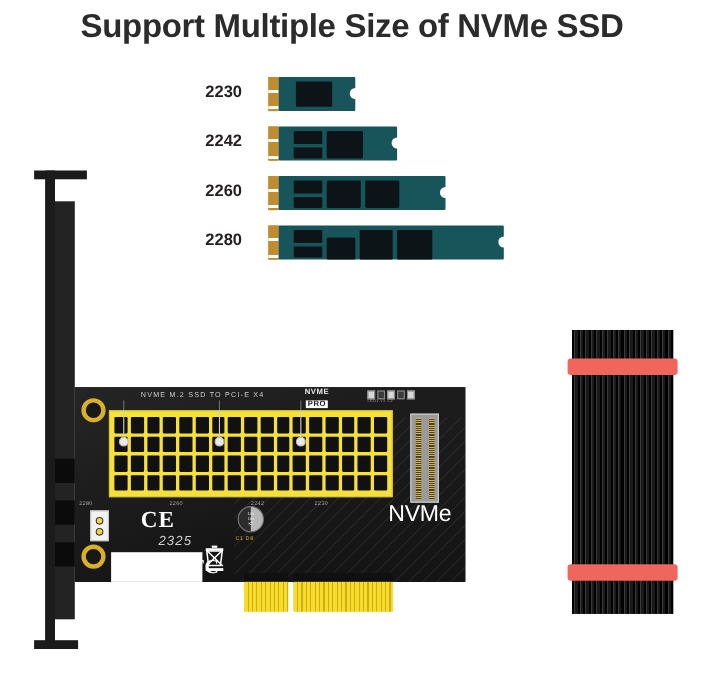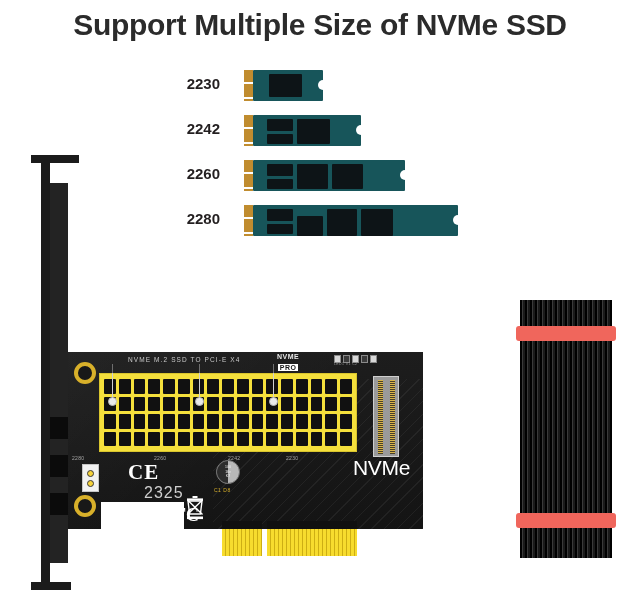--- a/index.html
+++ b/index.html
@@ -316,23 +316,24 @@
     font-size: 18px;
     font-weight: bold;
     color: #ffffff;
     line-height: 20px;
     font-family: "Liberation Serif", serif;
     margin-top: 43px;
   }
   .batch-code {
     position: absolute;
     left: 76px; top: 132px;
-    font-size: 16px;
+    font-size: 12px;
     color: #cfcfcf;
     letter-spacing: 1px;
+    font-style: italic;
   }
   
   #weee {
     position: absolute;
     left: 116px; top: 143px;
     width: 22px; height: 26px;
   }
 
   
   #capacitor {

